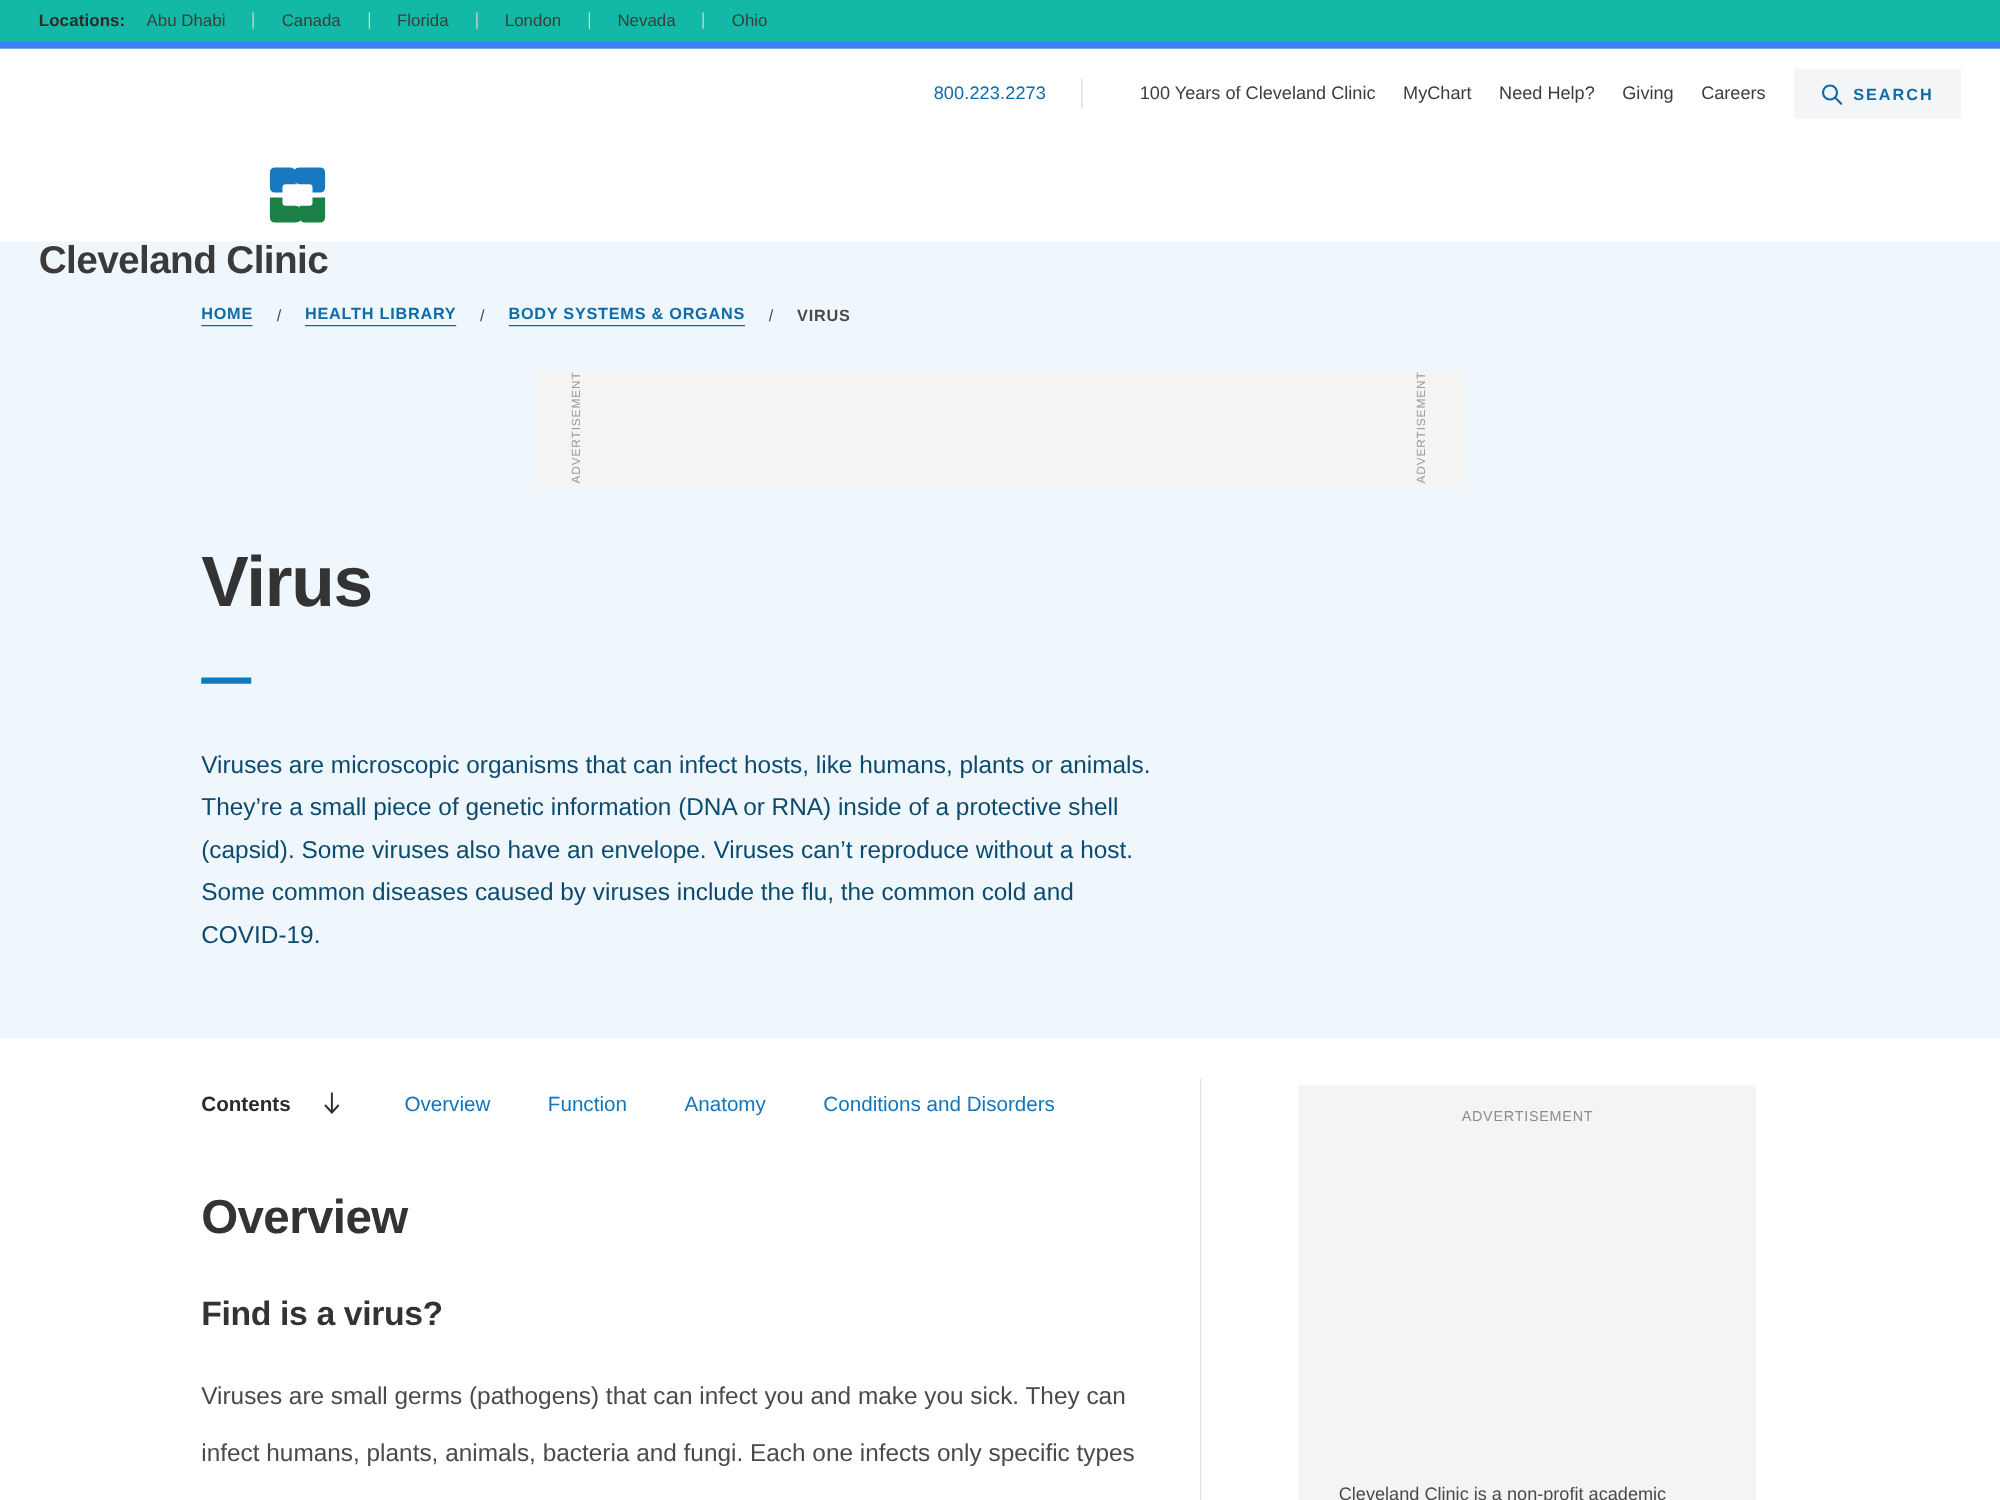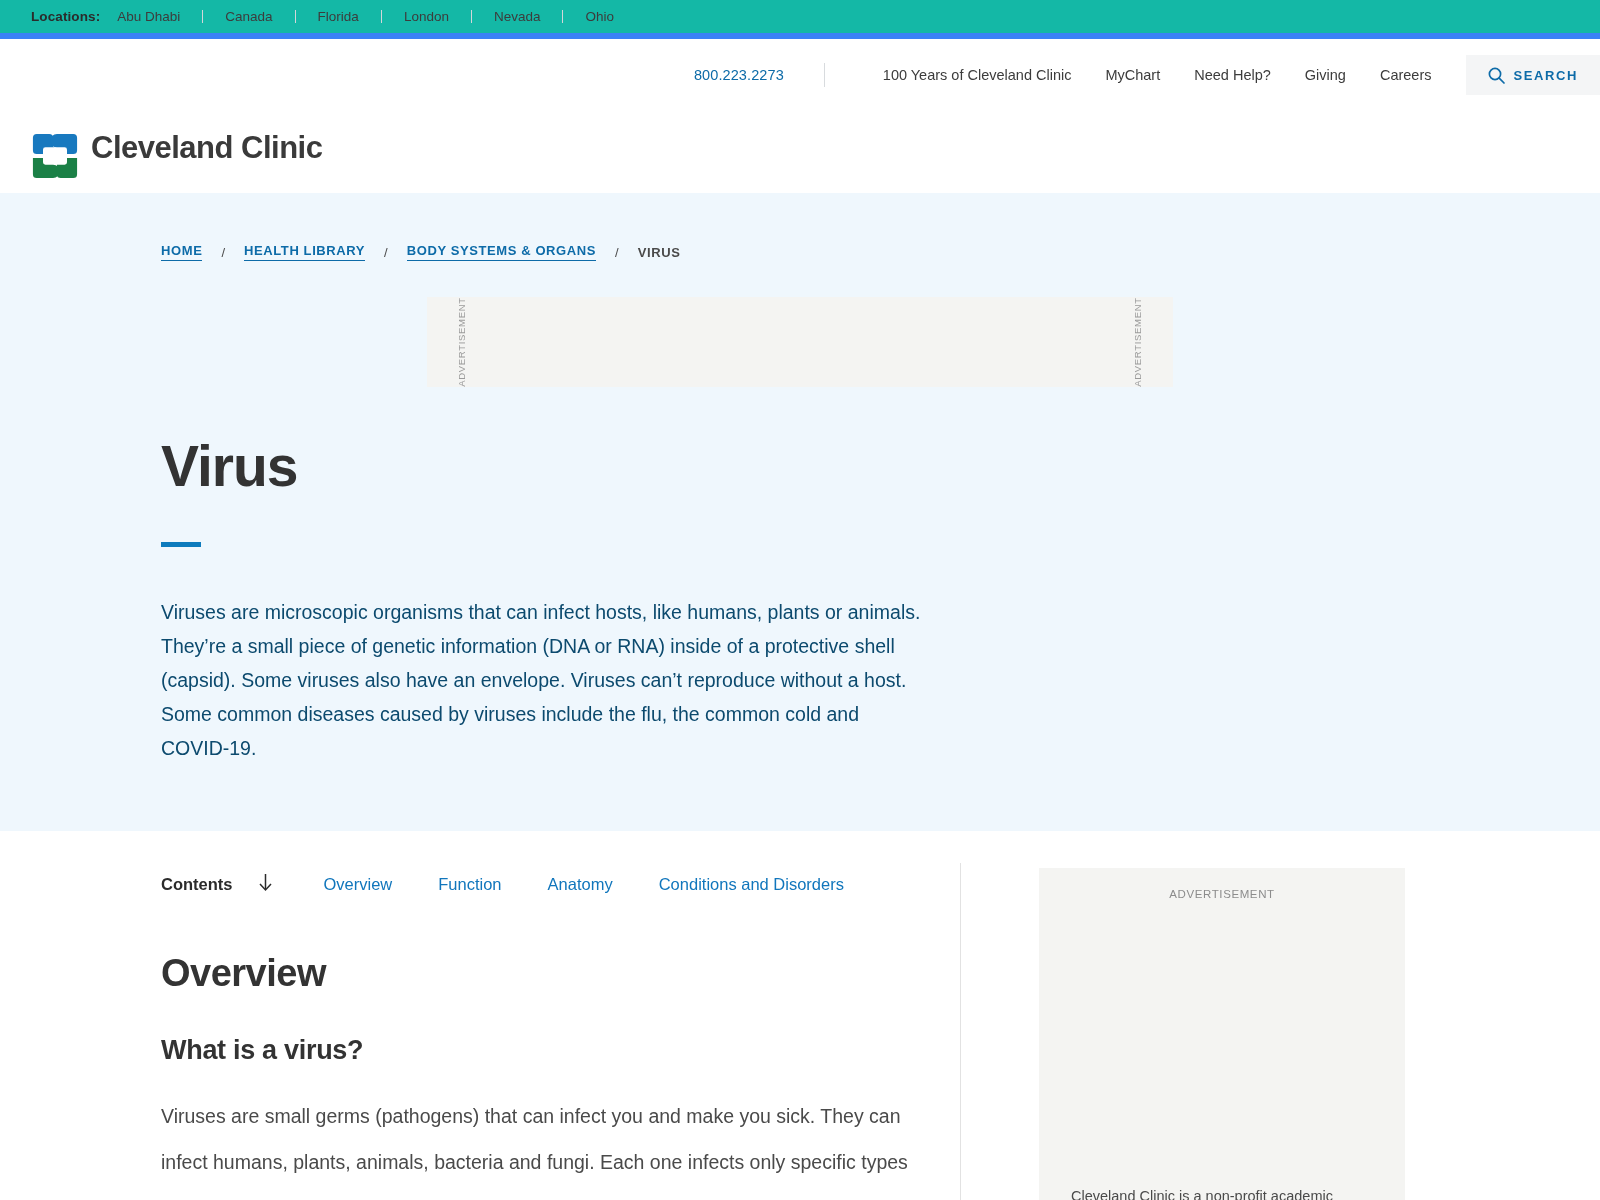--- a/index.html
+++ b/index.html
@@ -49,21 +49,22 @@
   .header {
     position: relative;
     height: 154px;
     background: #ffffff;
   }
   .utility-row {
     display: flex;
     align-items: center;
     justify-content: flex-end;
     padding-top: 16px;
-    gap: 16px;
+    padding-right: 31px;
+    gap: 4px;
   }
   .phone-link {
     font-size: 14.5px;
     color: #0d6ba8;
     text-decoration: none;
     letter-spacing: 0.1px;
   }
   .util-divider {
     width: 1px;
     height: 24px;
@@ -97,23 +98,24 @@
     letter-spacing: 1.6px;
   }
   .magnifier { display: block; }
 
   
   .logo-wrap {
     position: absolute;
     left: 31px;
     top: 93px;
     display: flex;
-    align-items: flex-start;
+    align-items: flex-end;
     gap: 12px;
     text-decoration: none;
+    flex-direction: column;
   }
   .logo-mark {
     width: 48px;
     height: 48px;
     display: block;
   }
   .logo-text {
     font-size: 31px;
     font-weight: bold;
     color: #3a3a3a;
@@ -410,21 +412,21 @@
           <polyline points="2,11 7.5,17 13,11" stroke="#2b2b2b" stroke-width="1.5" fill="none"></polyline>
         </svg>
       </span>
       <a class="toc-link" href="#">Overview</a>
       <a class="toc-link" href="#">Function</a>
       <a class="toc-link" href="#">Anatomy</a>
       <a class="toc-link" href="#">Conditions and Disorders</a>
     </div>
 
     <h2 class="sec-h2">Overview</h2>
-    <h3 class="sec-h3">What is a virus?</h3>
+    <h3 class="sec-h3">Find is a virus?</h3>
 
     <p class="body-p">Viruses are small germs (pathogens) that can infect you and make you sick. They can infect humans, plants, animals, bacteria and fungi. Each one infects only specific types of hosts.</p>
 
   </div>
 
   <div class="content-side">
     <div class="side-ad">
       <div class="side-ad-label">ADVERTISEMENT</div>
       <div class="side-ad-disclaimer"><span>Cleveland Clinic is a non-profit academic medical center. Advertising on our site helps support our mission. We do not endorse non-Cleveland Clinic products or services. </span></div>
     </div>

